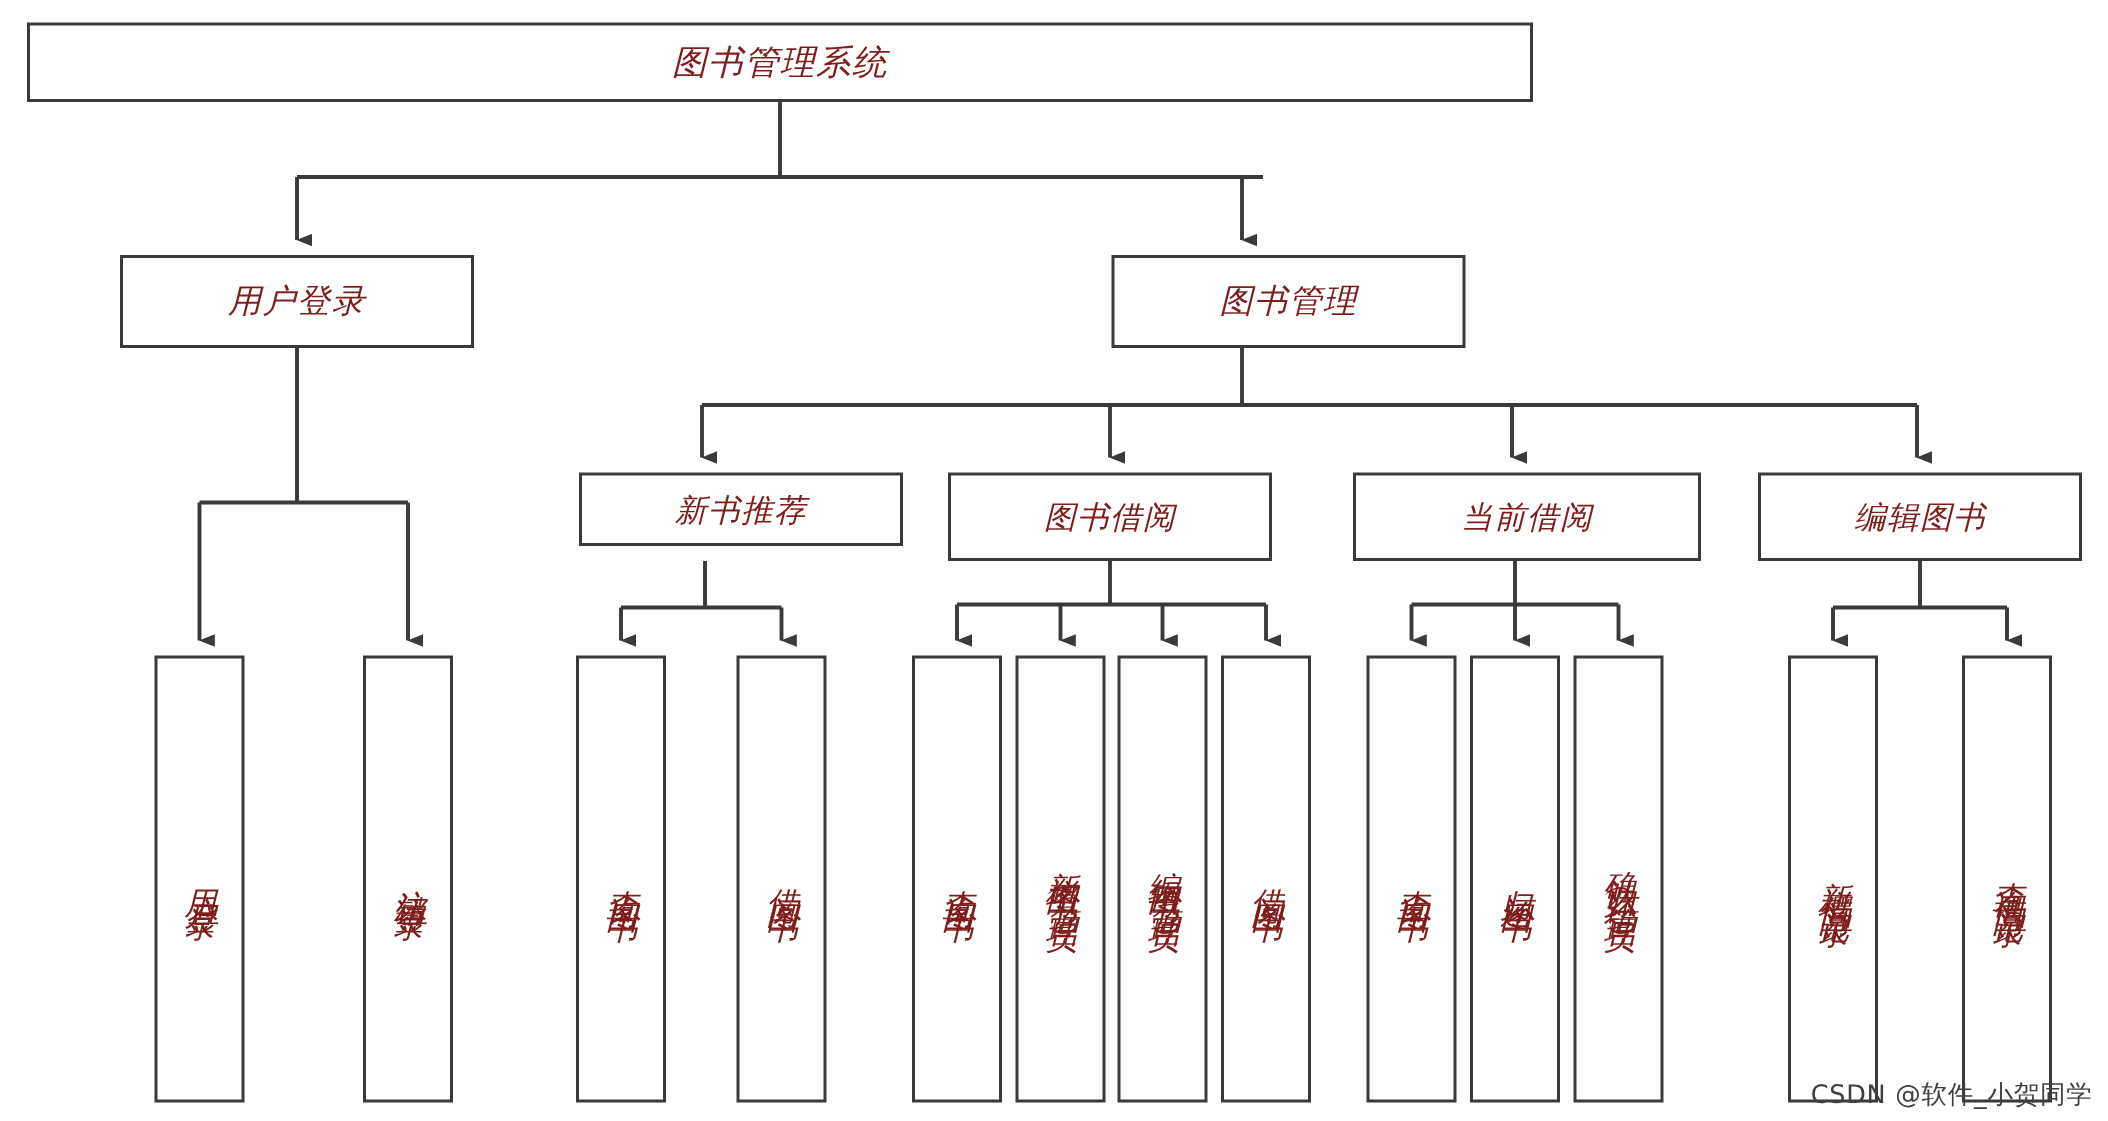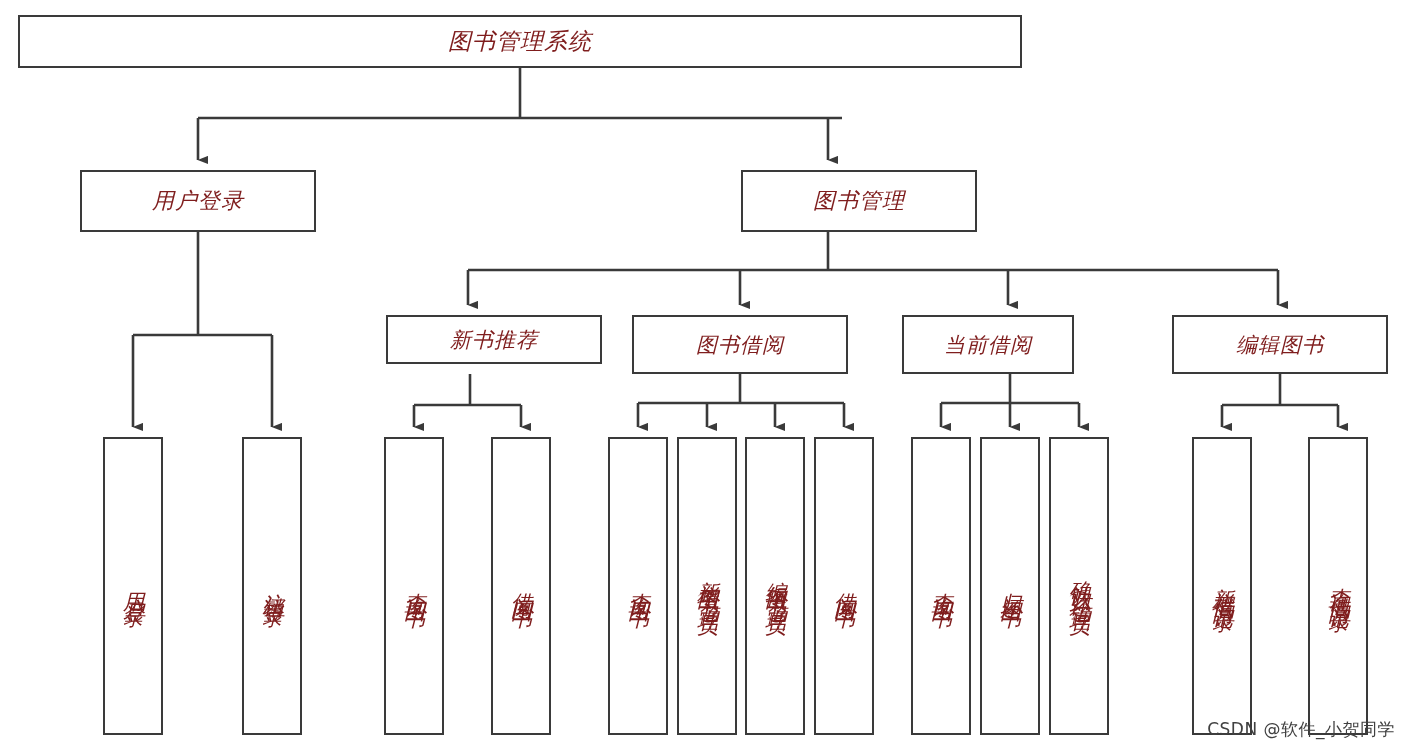--- a/index.html
+++ b/index.html
@@ -138,21 +138,21 @@
   <div class="node lvl2" style="left:710px; top:170px; width:236px; height:62px;margin-left:31px;">
     <span class="htext">图书管理</span>
   </div>
 
   <div class="node lvl3" style="left:362px; top:315px; width:216px; height:49px;margin-left:24px;">
     <span class="htext">新书推荐</span>
   </div>
   <div class="node lvl3" style="left:632px; top:315px; width:216px; height:59px;">
     <span class="htext">图书借阅</span>
   </div>
-  <div class="node lvl3" style="left:902px; top:315px; width:172px; height:59px;">
+  <div class="node lvl3" style="left:902px; top:315px; width:232px; height:59px;">
     <span class="htext">当前借阅</span>
   </div>
   <div class="node lvl3" style="left:1172px; top:315px; width:216px; height:59px;">
     <span class="htext">编辑图书</span>
   </div>
 
   <div class="node leaf" style="left:103px; top:437px; width:60px; height:298px;">
     <span class="vtext">用户登录</span>
   </div>
   <div class="node leaf" style="left:242px; top:437px; width:60px; height:298px;">

